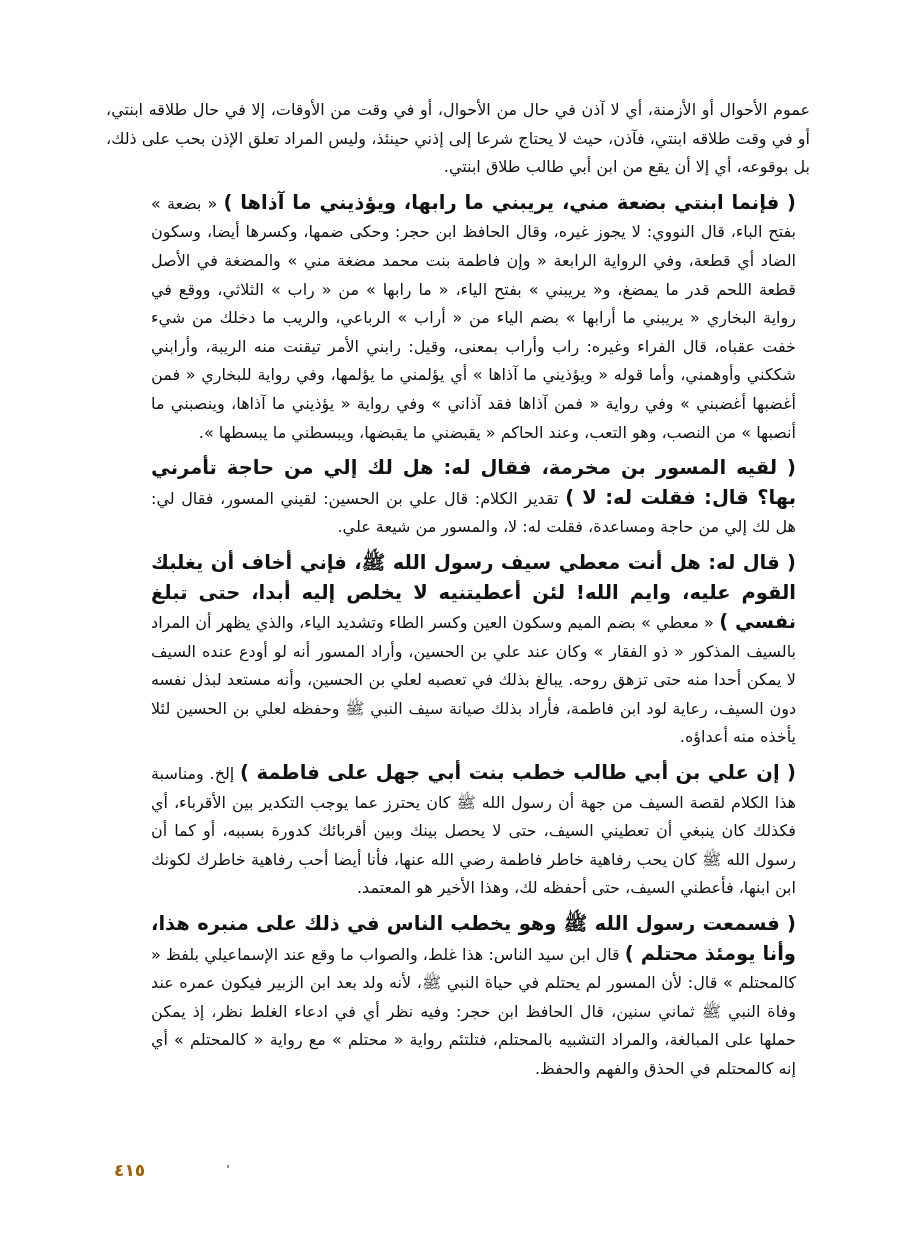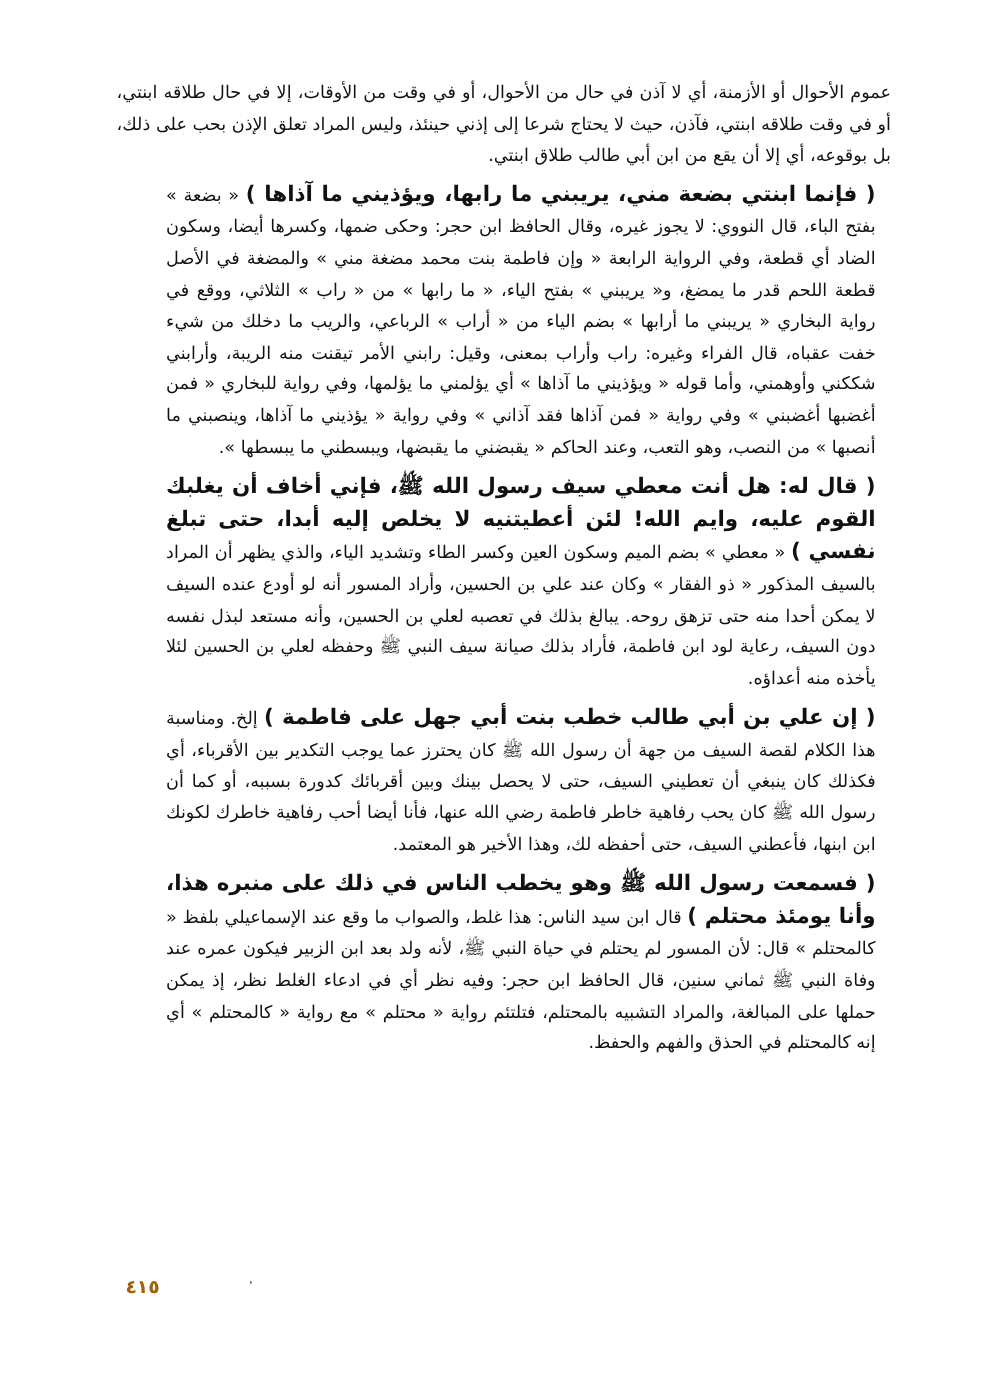--- a/index.html
+++ b/index.html
@@ -1,18 +1,18 @@
 <!DOCTYPE html>
 <html><head>
 <meta charset="utf-8">
 <style>
   html, body { margin: 0; padding: 0; background: #ffffff; }
   body { width: 911px; height: 1255px; position: relative; overflow: hidden; }
   .page {
-    position: absolute; left: 106px; top: 70px; width: 704px;
+    position: absolute; left: 106px; top: 96px; width: 704px;
     direction: rtl; text-align: justify; color: #111;
     font-family: "DejaVu Sans", sans-serif;
   }
   .para { margin: 0; font-size: 16px; line-height: 28.6px; text-align: justify; text-align-last: right; }
   .para + .para { margin-top: 7px; }
   .hd { font-weight: bold; font-size: 19.5px; }
   .para.with-hd { padding-right: 14px; text-indent: 0; margin-left: 45px; }
   .para.with-hd .rest { font-size: 16px; }
   .page-number {
     position: absolute; left: 114px; top: 1160px;
@@ -27,20 +27,24 @@
 
 <div class="page">
   <p class="para">
     <span>عموم الأحوال أو الأزمنة، أي لا آذن في حال من الأحوال، أو في وقت من الأوقات، إلا في حال طلاقه ابنتي، أو في وقت طلاقه ابنتي، فآذن، حيث لا يحتاج شرعا إلى إذني حينئذ، وليس المراد تعلق الإذن بحب على ذلك، بل بوقوعه، أي إلا أن يقع من ابن أبي طالب طلاق ابنتي.</span>
   </p>
   <p class="para with-hd">
     <span class="hd">( فإنما ابنتي بضعة مني، يريبني ما رابها، ويؤذيني ما آذاها )</span>
     <span class="rest">« بضعة » بفتح الباء، قال النووي: لا يجوز غيره، وقال الحافظ ابن حجر: وحكى ضمها، وكسرها أيضا، وسكون الضاد أي قطعة، وفي الرواية الرابعة « وإن فاطمة بنت محمد مضغة مني » والمضغة في الأصل قطعة اللحم قدر ما يمضغ، و« يريبني » بفتح الياء، « ما رابها » من « راب » الثلاثي، ووقع في رواية البخاري « يريبني ما أرابها » بضم الياء من « أراب » الرباعي، والريب ما دخلك من شيء خفت عقباه، قال الفراء وغيره: راب وأراب بمعنى، وقيل: رابني الأمر تيقنت منه الريبة، وأرابني شككني وأوهمني، وأما قوله « ويؤذيني ما آذاها » أي يؤلمني ما يؤلمها، وفي رواية للبخاري « فمن أغضبها أغضبني » وفي رواية « فمن آذاها فقد آذاني » وفي رواية « يؤذيني ما آذاها، وينصبني ما أنصبها » من النصب، وهو التعب، وعند الحاكم « يقبضني ما يقبضها، ويبسطني ما يبسطها ».</span>
   </p>
   <p class="para with-hd">
+    <span class="hd">( لقيه المسور بن مخرمة، فقال له: هل لك إلي من حاجة تأمرني بها؟ قال: فقلت له: لا )</span>
+    <span class="rest">تقدير الكلام: قال علي بن الحسين: لقيني المسور، فقال لي: هل لك إلي من حاجة ومساعدة، فقلت له: لا، والمسور من شيعة علي.</span>
+  </p>
+  <p class="para with-hd">
     <span class="hd">( قال له: هل أنت معطي سيف رسول الله ﷺ، فإني أخاف أن يغلبك القوم عليه، وايم الله! لئن أعطيتنيه لا يخلص إليه أبدا، حتى تبلغ نفسي )</span>
     <span class="rest">« معطي » بضم الميم وسكون العين وكسر الطاء وتشديد الياء، والذي يظهر أن المراد بالسيف المذكور « ذو الفقار » وكان عند علي بن الحسين، وأراد المسور أنه لو أودع عنده السيف لا يمكن أحدا منه حتى تزهق روحه. يبالغ بذلك في تعصبه لعلي بن الحسين، وأنه مستعد لبذل نفسه دون السيف، رعاية لود ابن فاطمة، فأراد بذلك صيانة سيف النبي ﷺ وحفظه لعلي بن الحسين لئلا يأخذه منه أعداؤه.</span>
   </p>
   <p class="para with-hd">
     <span class="hd">( إن علي بن أبي طالب خطب بنت أبي جهل على فاطمة )</span>
     <span class="rest">إلخ. ومناسبة هذا الكلام لقصة السيف من جهة أن رسول الله ﷺ كان يحترز عما يوجب التكدير بين الأقرباء، أي فكذلك كان ينبغي أن تعطيني السيف، حتى لا يحصل بينك وبين أقربائك كدورة بسببه، أو كما أن رسول الله ﷺ كان يحب رفاهية خاطر فاطمة رضي الله عنها، فأنا أيضا أحب رفاهية خاطرك لكونك ابن ابنها، فأعطني السيف، حتى أحفظه لك، وهذا الأخير هو المعتمد.</span>
   </p>
   <p class="para with-hd">
     <span class="hd">( فسمعت رسول الله ﷺ وهو يخطب الناس في ذلك على منبره هذا، وأنا يومئذ محتلم )</span>
     <span class="rest">قال ابن سيد الناس: هذا غلط، والصواب ما وقع عند الإسماعيلي بلفظ « كالمحتلم » قال: لأن المسور لم يحتلم في حياة النبي ﷺ، لأنه ولد بعد ابن الزبير فيكون عمره عند وفاة النبي ﷺ ثماني سنين، قال الحافظ ابن حجر: وفيه نظر أي في ادعاء الغلط نظر، إذ يمكن حملها على المبالغة، والمراد التشبيه بالمحتلم، فتلتئم رواية « محتلم » مع رواية « كالمحتلم » أي إنه كالمحتلم في الحذق والفهم والحفظ.</span>

